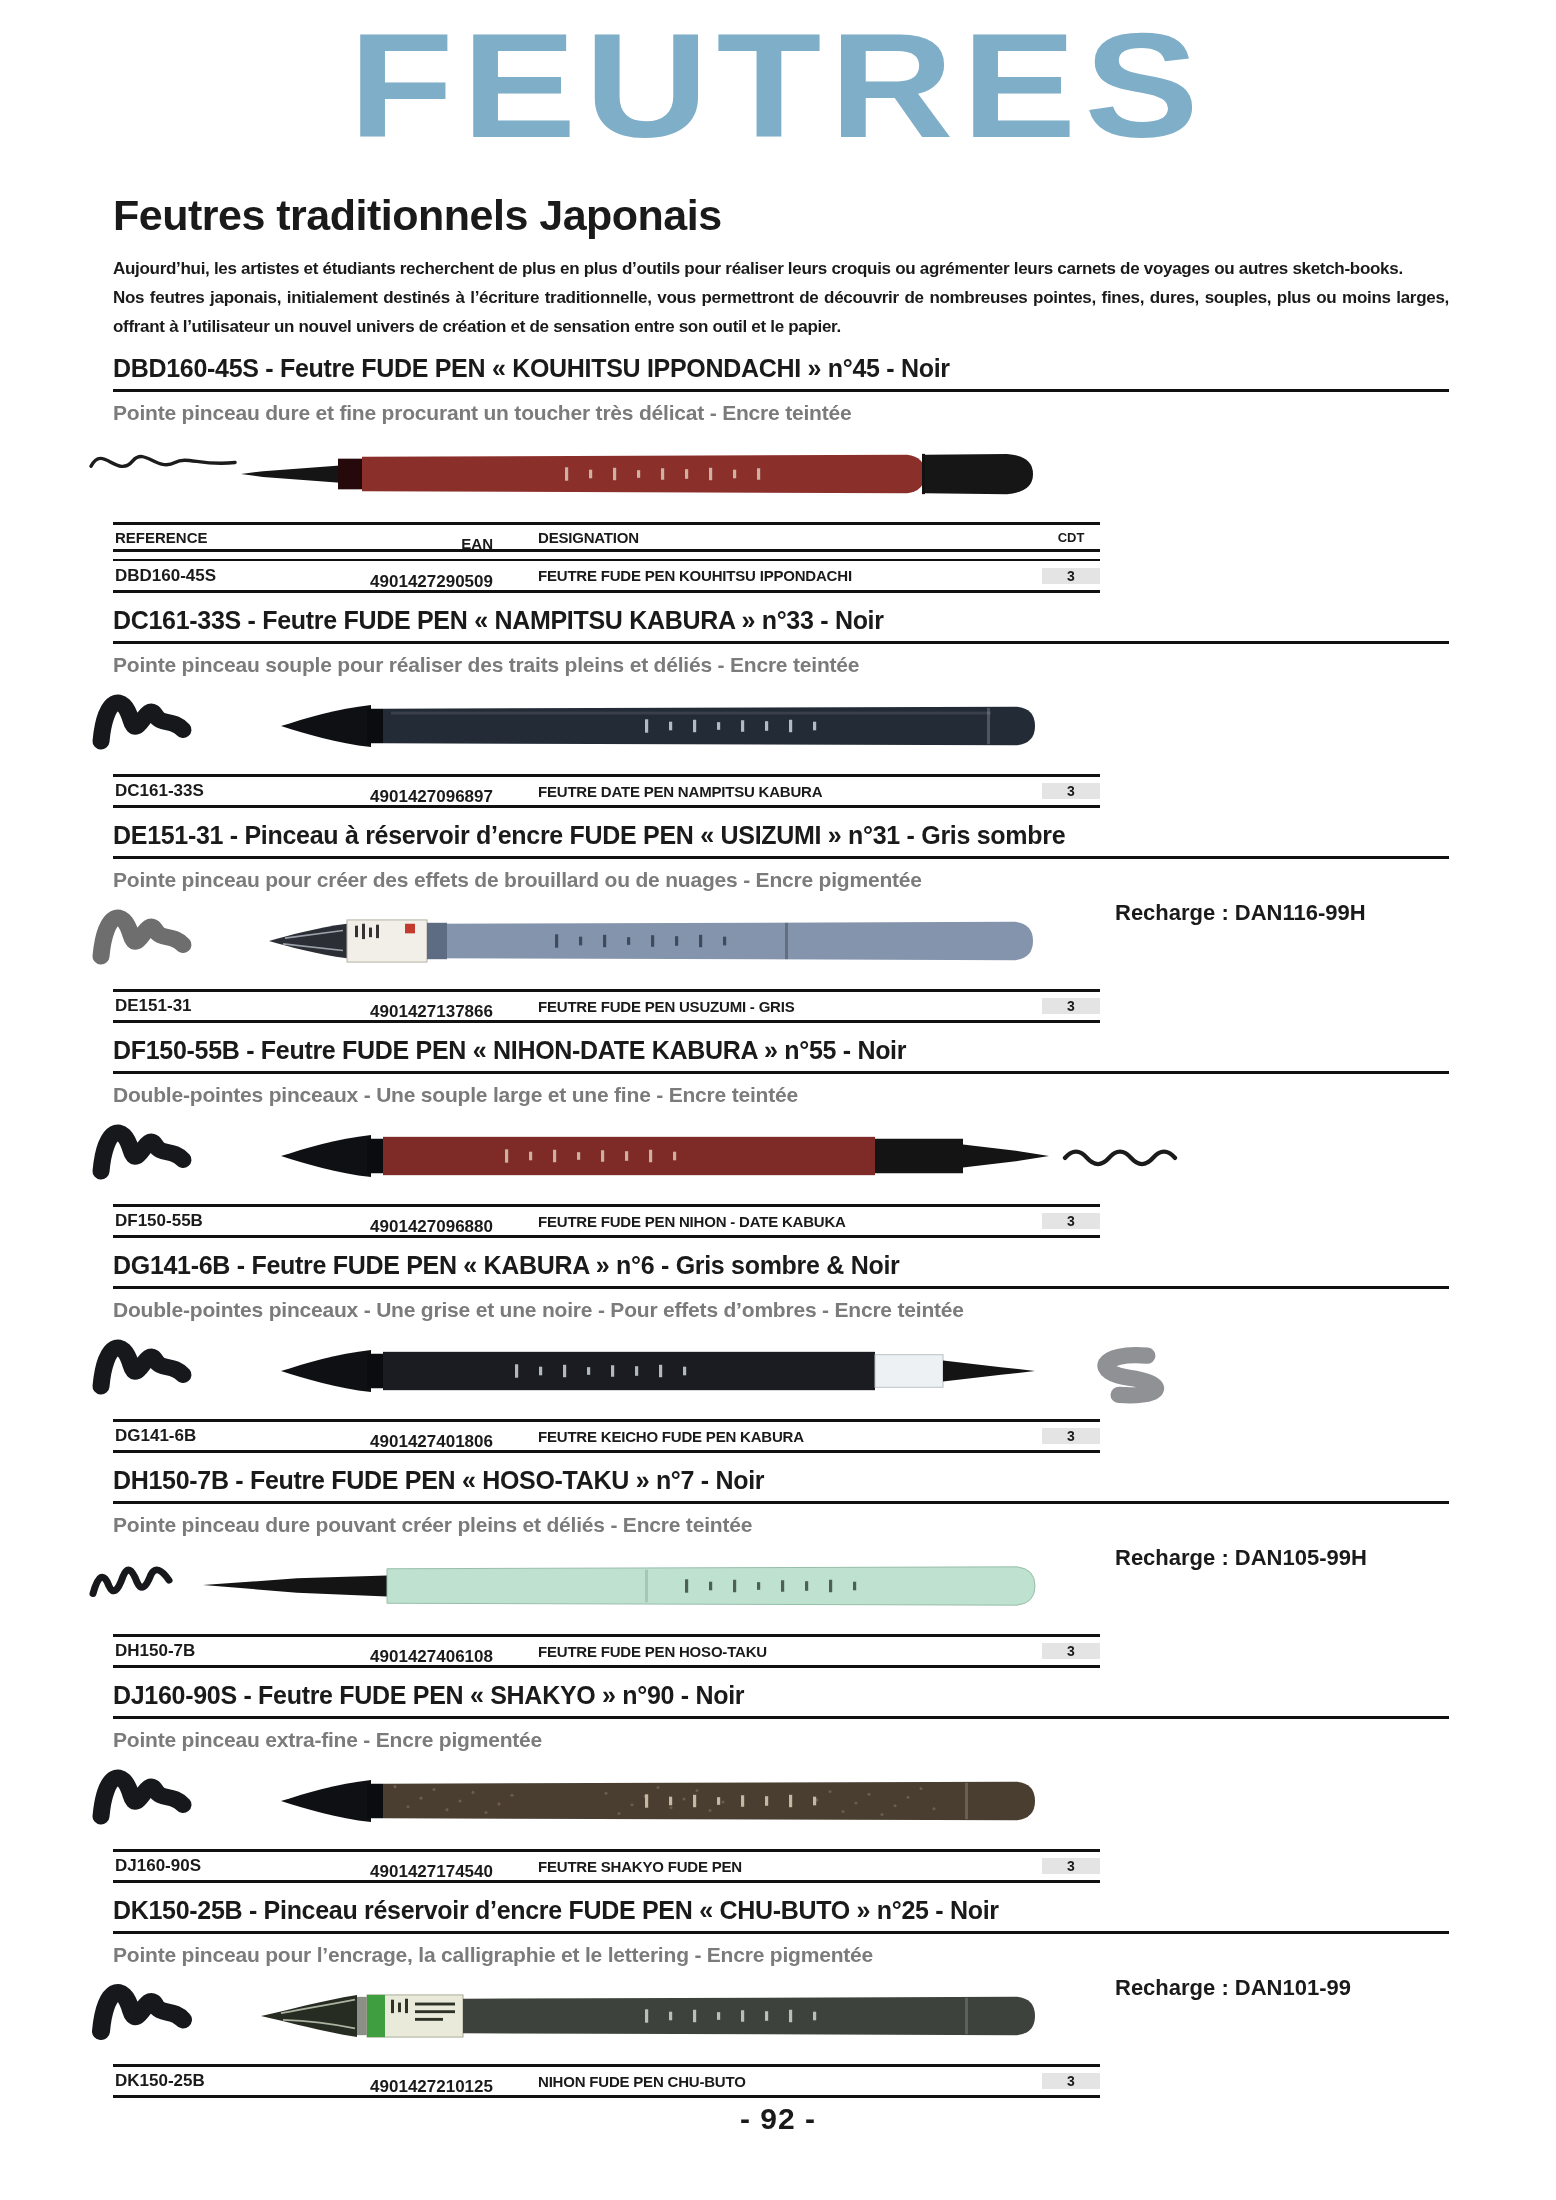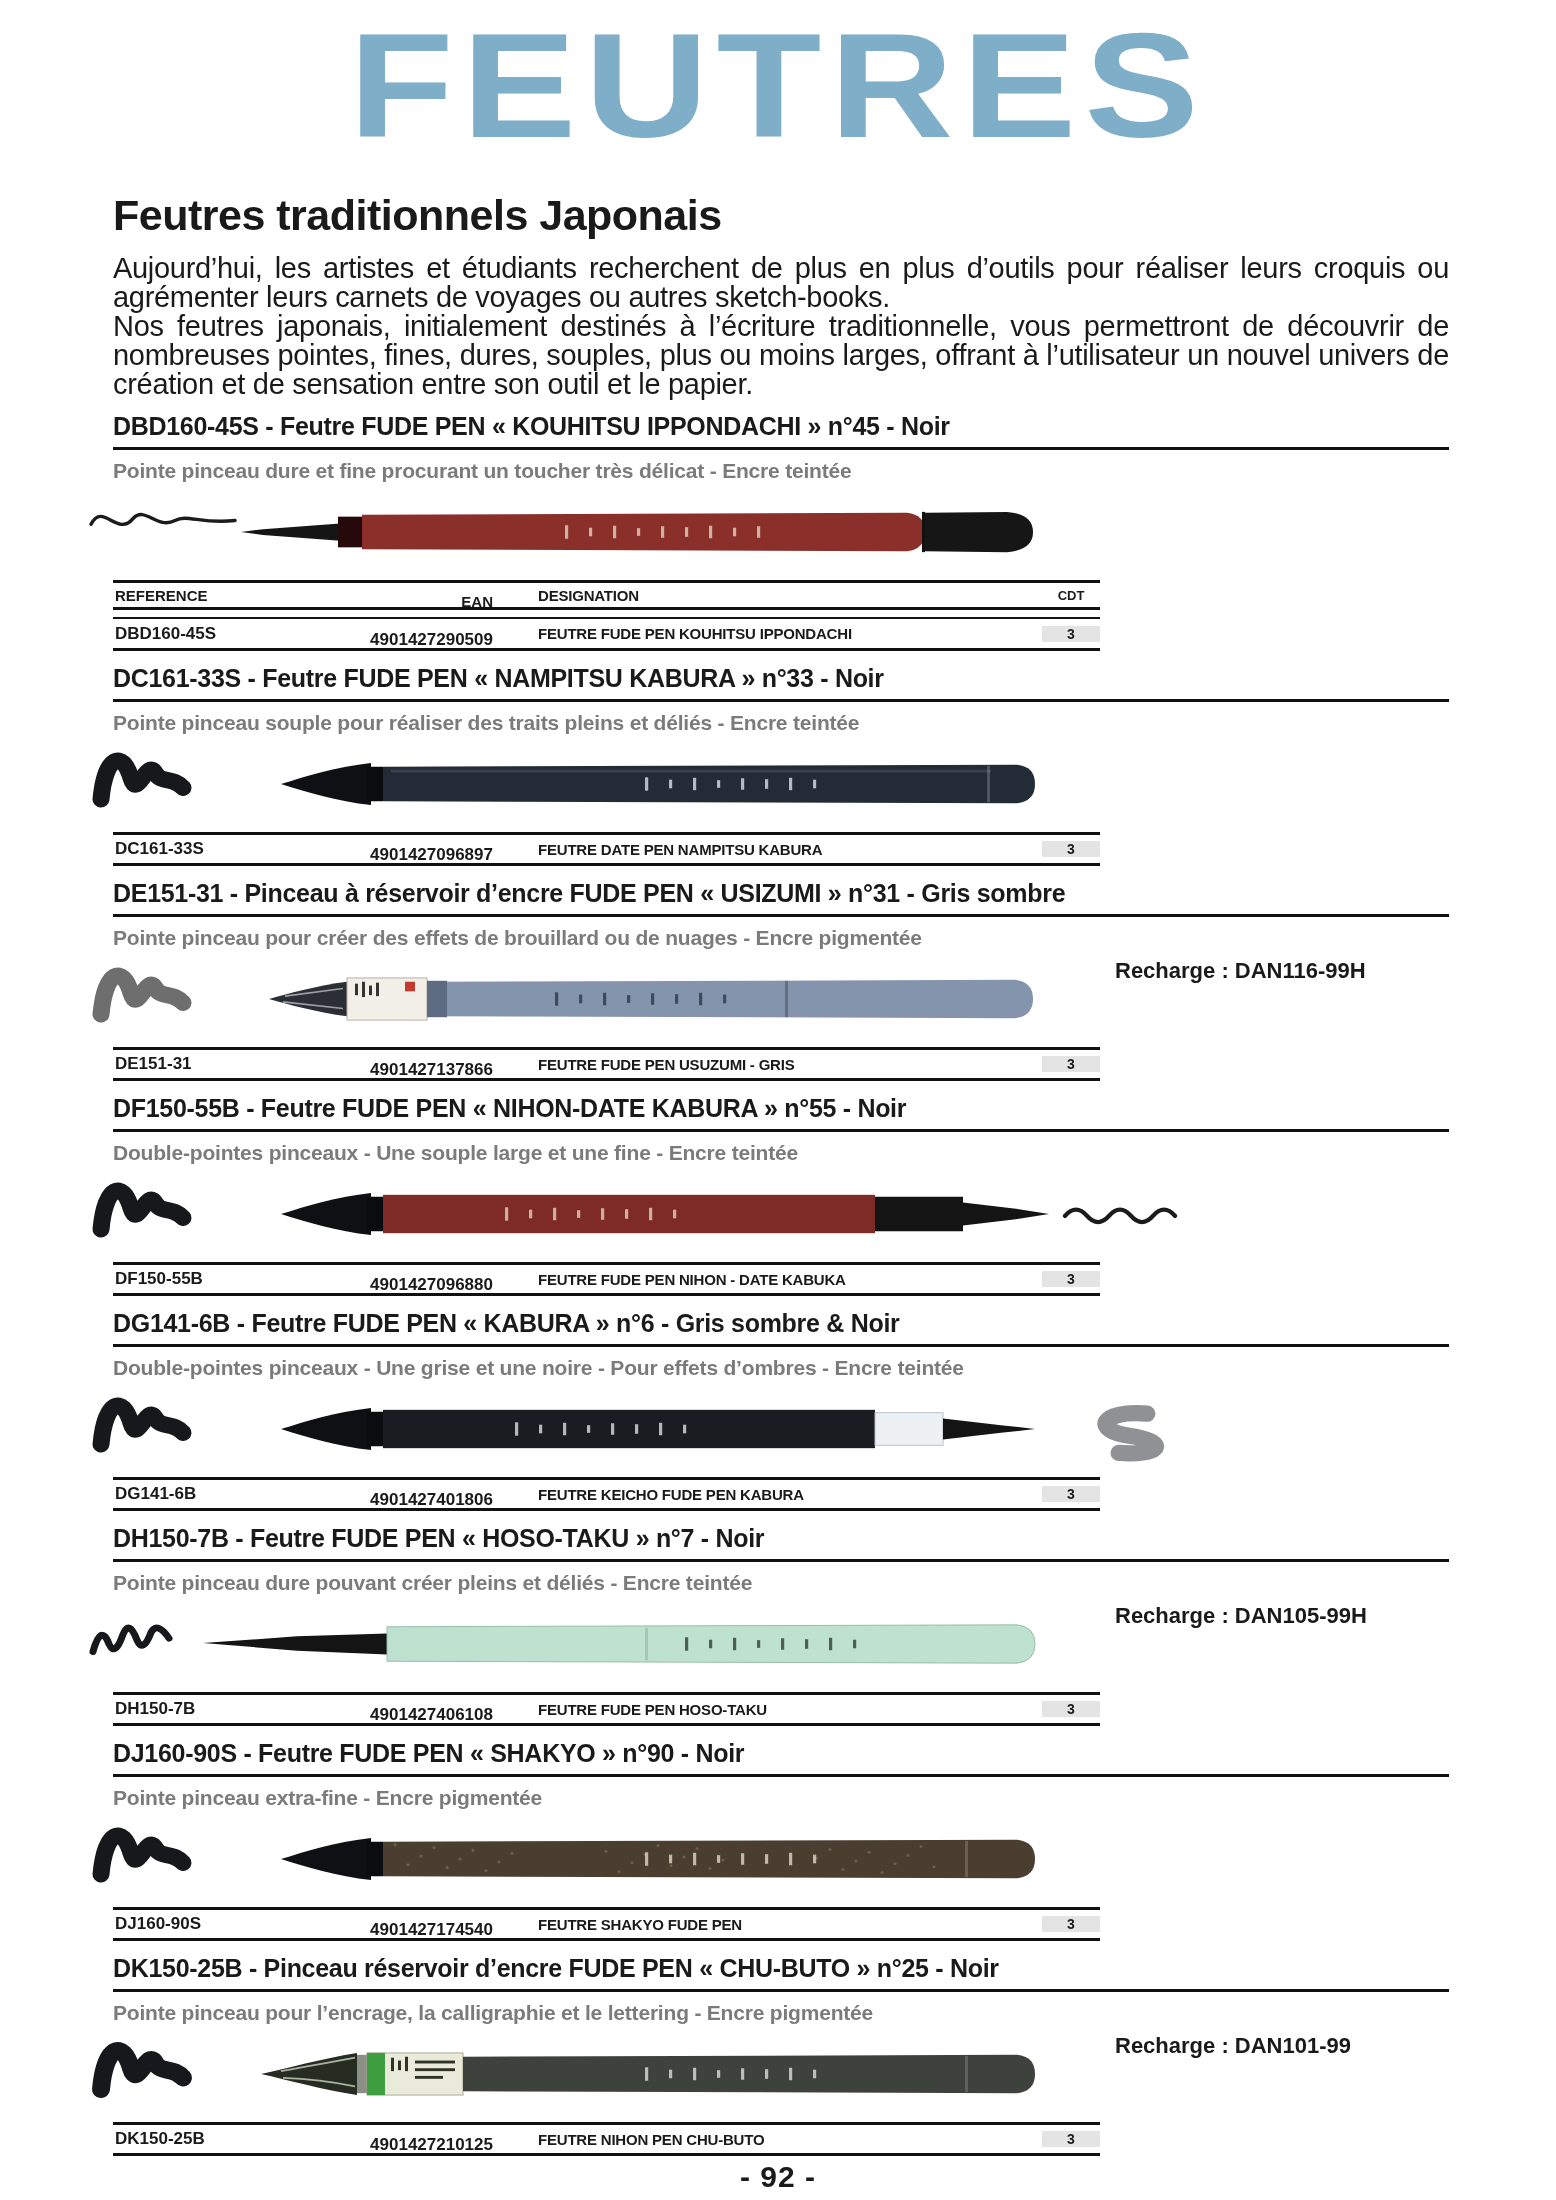--- a/index.html
+++ b/index.html
@@ -16,21 +16,21 @@
     font-size:148px; font-weight:900; letter-spacing:7px;
     transform:scaleX(1.16); transform-origin:center;
     white-space:nowrap;
   }
   .h1 {
     margin:20px 0 0 113px;
     font-size:43px; line-height:46px; font-weight:bold; letter-spacing:-0.5px;
   }
   .intro { margin:16px 0 0 113px; width:1336px; }
   .intro p {
-    font-size:29px; line-height:29px; font-weight:normal; letter-spacing:-0.3px;
+    font-size:17px; line-height:29px; font-weight:bold; letter-spacing:-0.3px;
     text-align:justify;
   }
   .section { position:relative; margin-left:113px; width:1336px; padding-top:12px; }
   .ptitle {
     font-size:25px; line-height:30px; font-weight:bold; letter-spacing:-0.3px;
     padding-bottom:6px; border-bottom:3px solid #111;
   }
   .psub { margin-top:8px; font-size:21px; line-height:26px; font-weight:bold; color:#7b7b7b; letter-spacing:-0.2px; }
   .penrow { height:92px; margin:2px 0 2px -28px; width:1160px; }
   .penrow svg { width:1160px; height:92px; display:block; }
@@ -354,20 +354,20 @@
         <rect x="656" y="42" width="3.2" height="12" fill="#cfd6cd" opacity="0.85"></rect>
         <rect x="680" y="43" width="3.2" height="10" fill="#cfd6cd" opacity="0.85"></rect>
         <rect x="704" y="41.5" width="3.2" height="13" fill="#cfd6cd" opacity="0.85"></rect>
         <rect x="728" y="43.5" width="3.2" height="9" fill="#cfd6cd" opacity="0.85"></rect>
       </svg>
     </div>
   <div class="tbl">
     <div class="trow solo">
       <div class="c-ref">DK150-25B</div>
       <div class="c-ean">4901427210125</div>
-      <div class="c-des">FEUTRE NIHON PEN CHU-BUTO</div>
+      <div class="c-des">NIHON FUDE PEN CHU-BUTO</div>
       <div class="c-cdt">3</div>
     </div>
   </div>
   <div class="recharge">Recharge : DAN101-99</div>
 </section>
 
 <div class="pagenum">- 92 -</div>
 
 </body></html>

